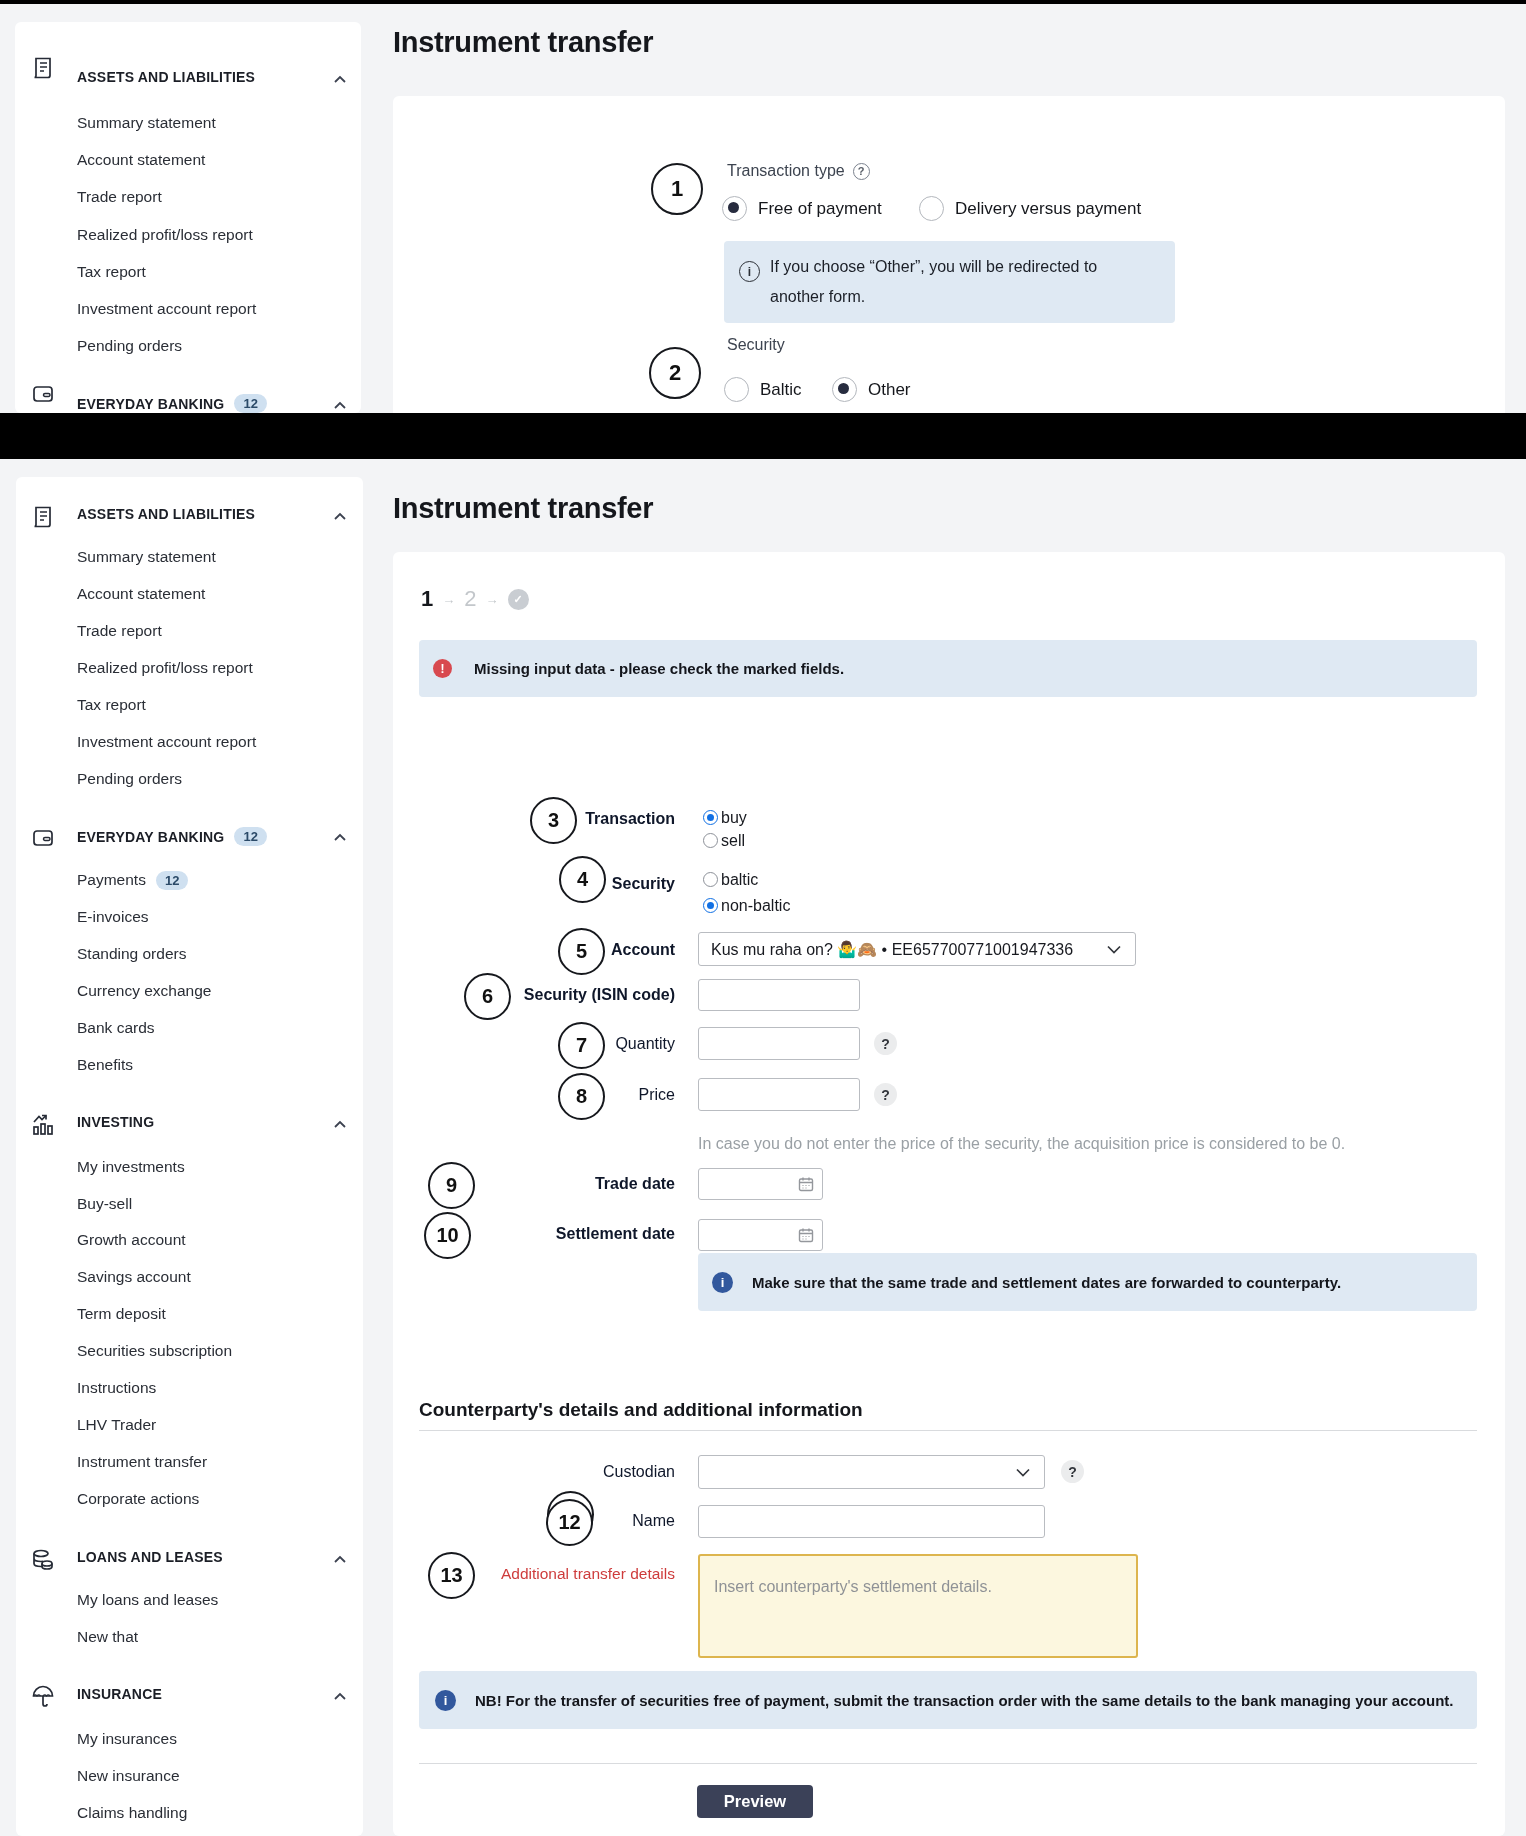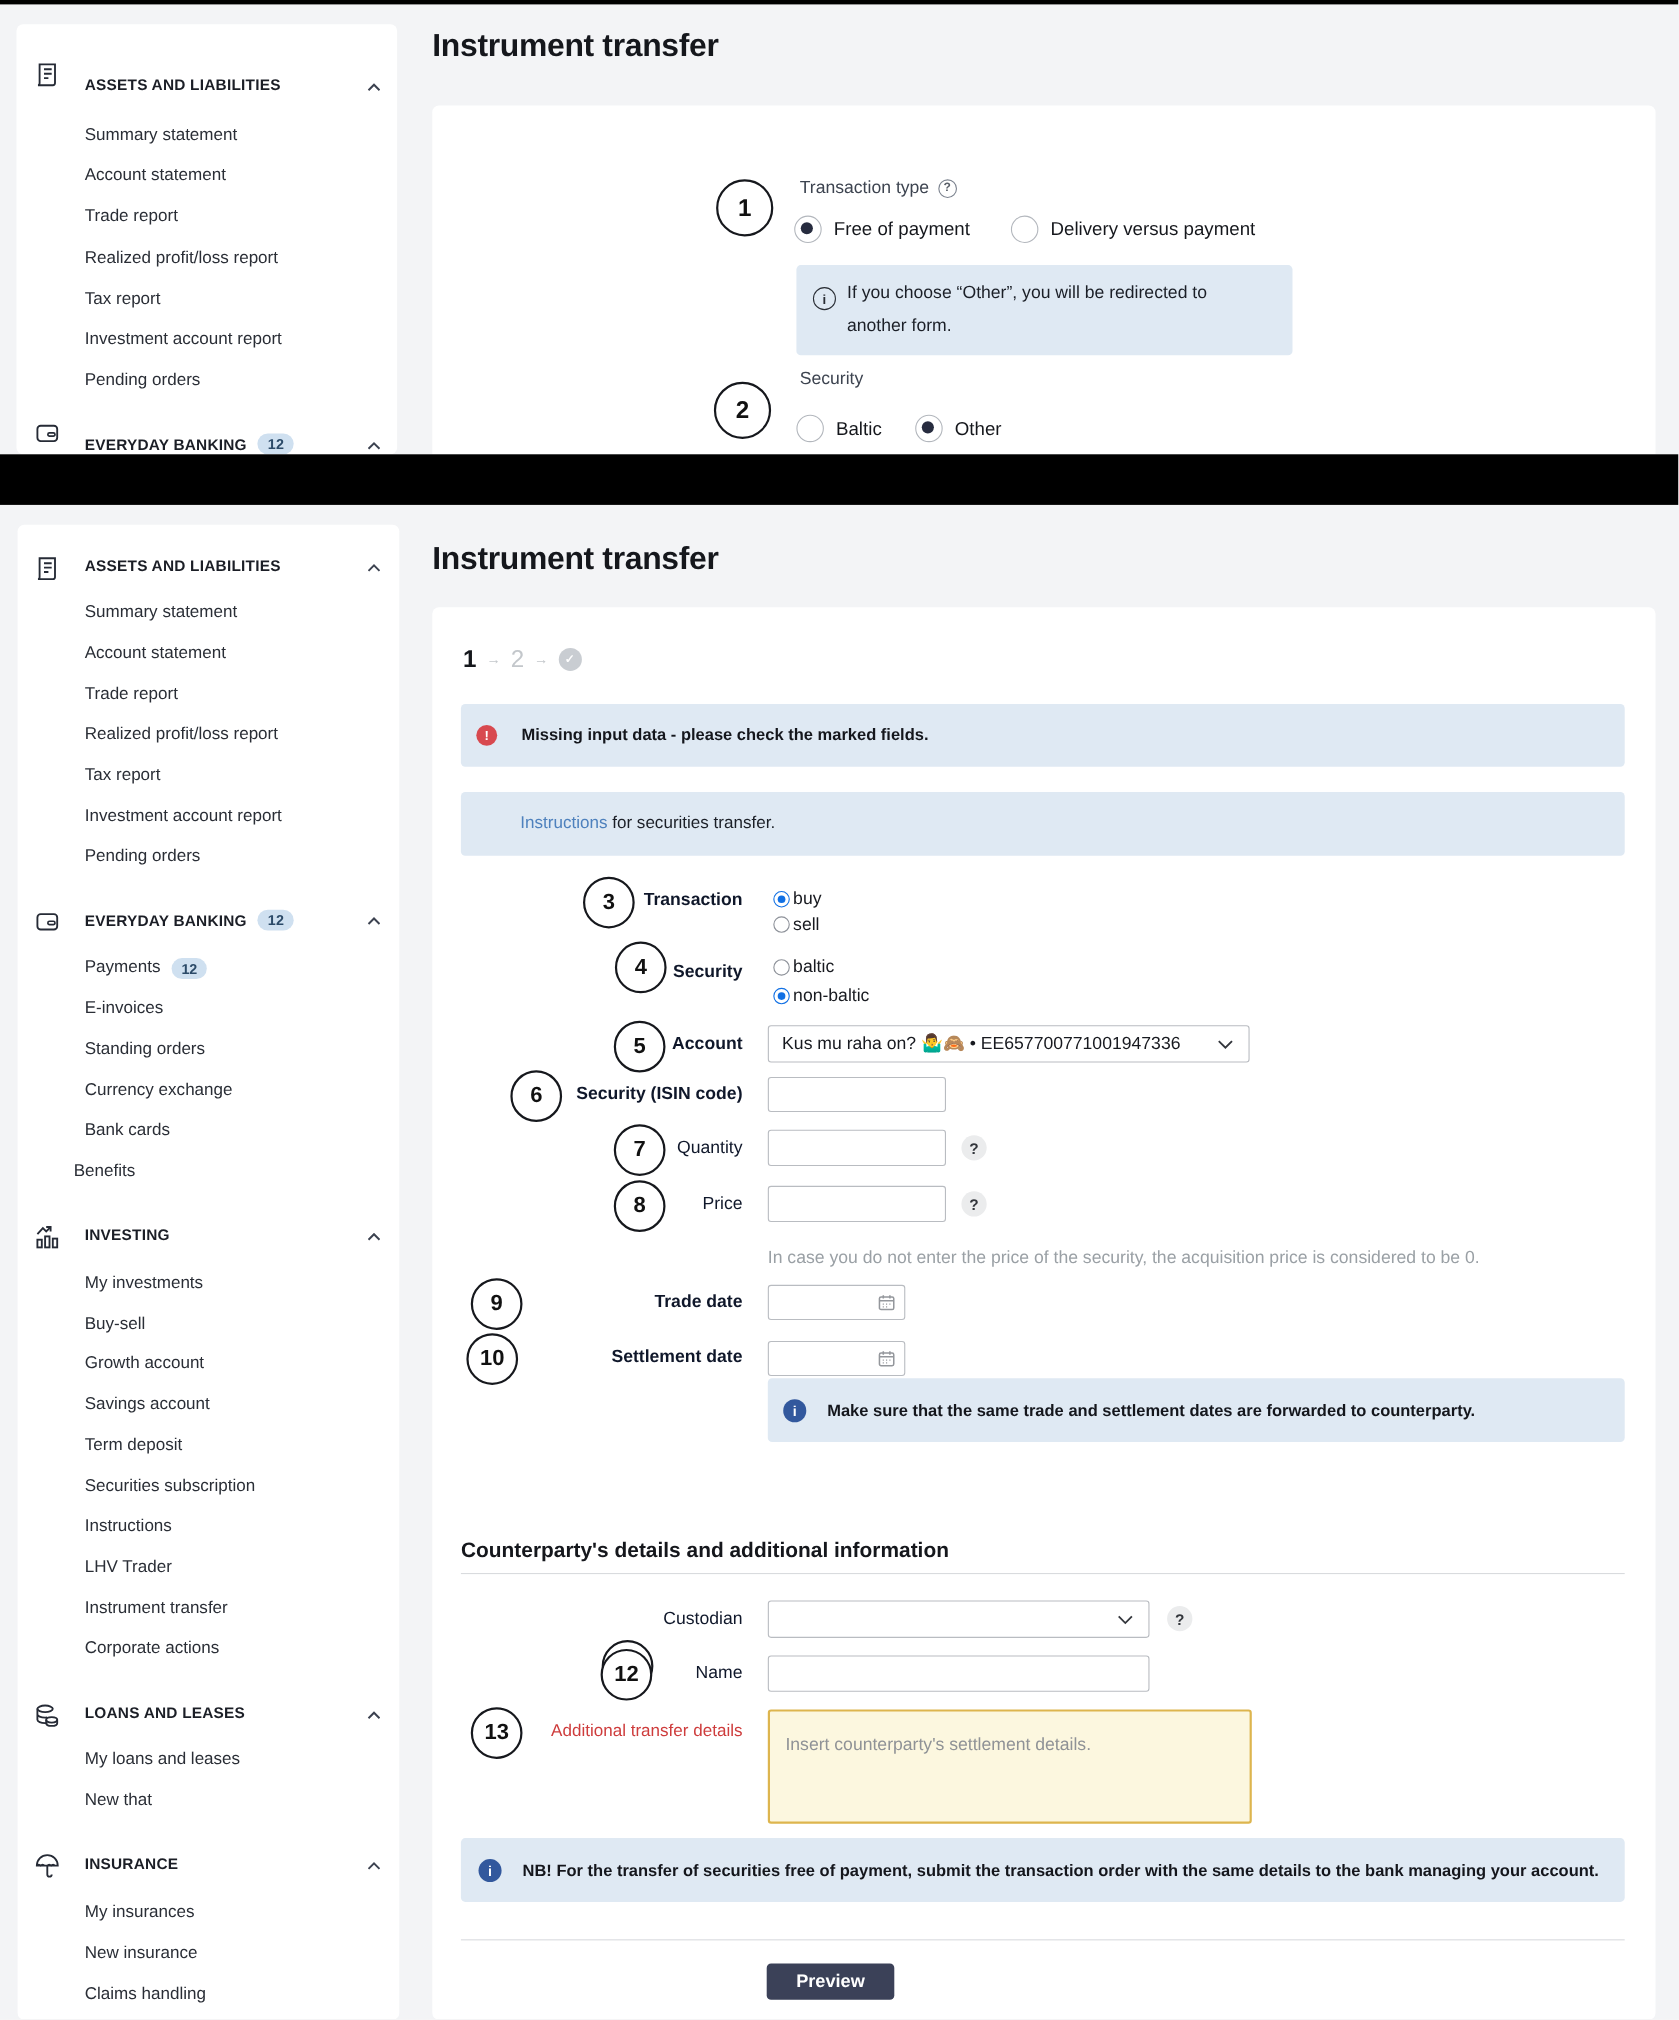--- a/index.html
+++ b/index.html
@@ -216,21 +216,21 @@
         </div>
       <div class="sb-item" style="left:61px;top:466px;">
           <span>Standing orders</span>
         </div>
       <div class="sb-item" style="left:61px;top:503px;">
           <span>Currency exchange</span>
         </div>
       <div class="sb-item" style="left:61px;top:540px;">
           <span>Bank cards</span>
         </div>
-      <div class="sb-item" style="left:51px;top:577px;text-align:right;">
+      <div class="sb-item" style="left:61px;top:577px;text-align:right;">
           <span>Benefits</span>
         </div>
 
       <div class="sb-icon" style="left:14px;top:635px;">
         <svg width="26" height="26" viewBox="0 0 26 26" fill="none" stroke="#262b36" stroke-width="1.7">
             <polyline points="4,10 9,4.5 12,7.5 16,3.5"></polyline>
             <polyline points="12,3.5 16,3.5 16,7.5"></polyline>
             <rect x="4" y="15" width="4" height="7"></rect>
             <rect x="11" y="12" width="4" height="10"></rect>
             <rect x="18" y="14" width="4" height="8"></rect>
@@ -333,23 +333,20 @@
       <span class="step-next">2</span>
       <span class="step-arrow">→</span>
       <span class="step-done">✓</span>
     </div>
 
     <div class="banner" style="left:419px;top:181px;width:1058px;height:57px;padding-left:14px;gap:22px;box-sizing:border-box;">
       <span class="errcircle">!</span>
       <span class="banner-text">Missing input data - please check the marked fields.</span>
     </div>
 
-    <div class="banner" style="left:419px;top:261px;width:1058px;height:58px;padding-left:54px;box-sizing:border-box;">
-      <span style="font-size:15.5px;color:#1b1f27;"><span class="link">Instructions</span><span> for securities transfer.</span></span>
-    </div>
 
     <div class="num-circle nc-b" style="left:530px;top:338px;">
         <span>3</span>
       </div>
     <div class="flabel bold" style="top:349px;">Transaction</div>
     <div class="radio sel" style="left:703px;top:351px;"></div>
     <div class="rlabel" style="left:721px;top:348px;">buy</div>
     <div class="radio" style="left:703px;top:374px;"></div>
     <div class="rlabel" style="left:721px;top:371px;">sell</div>
 

